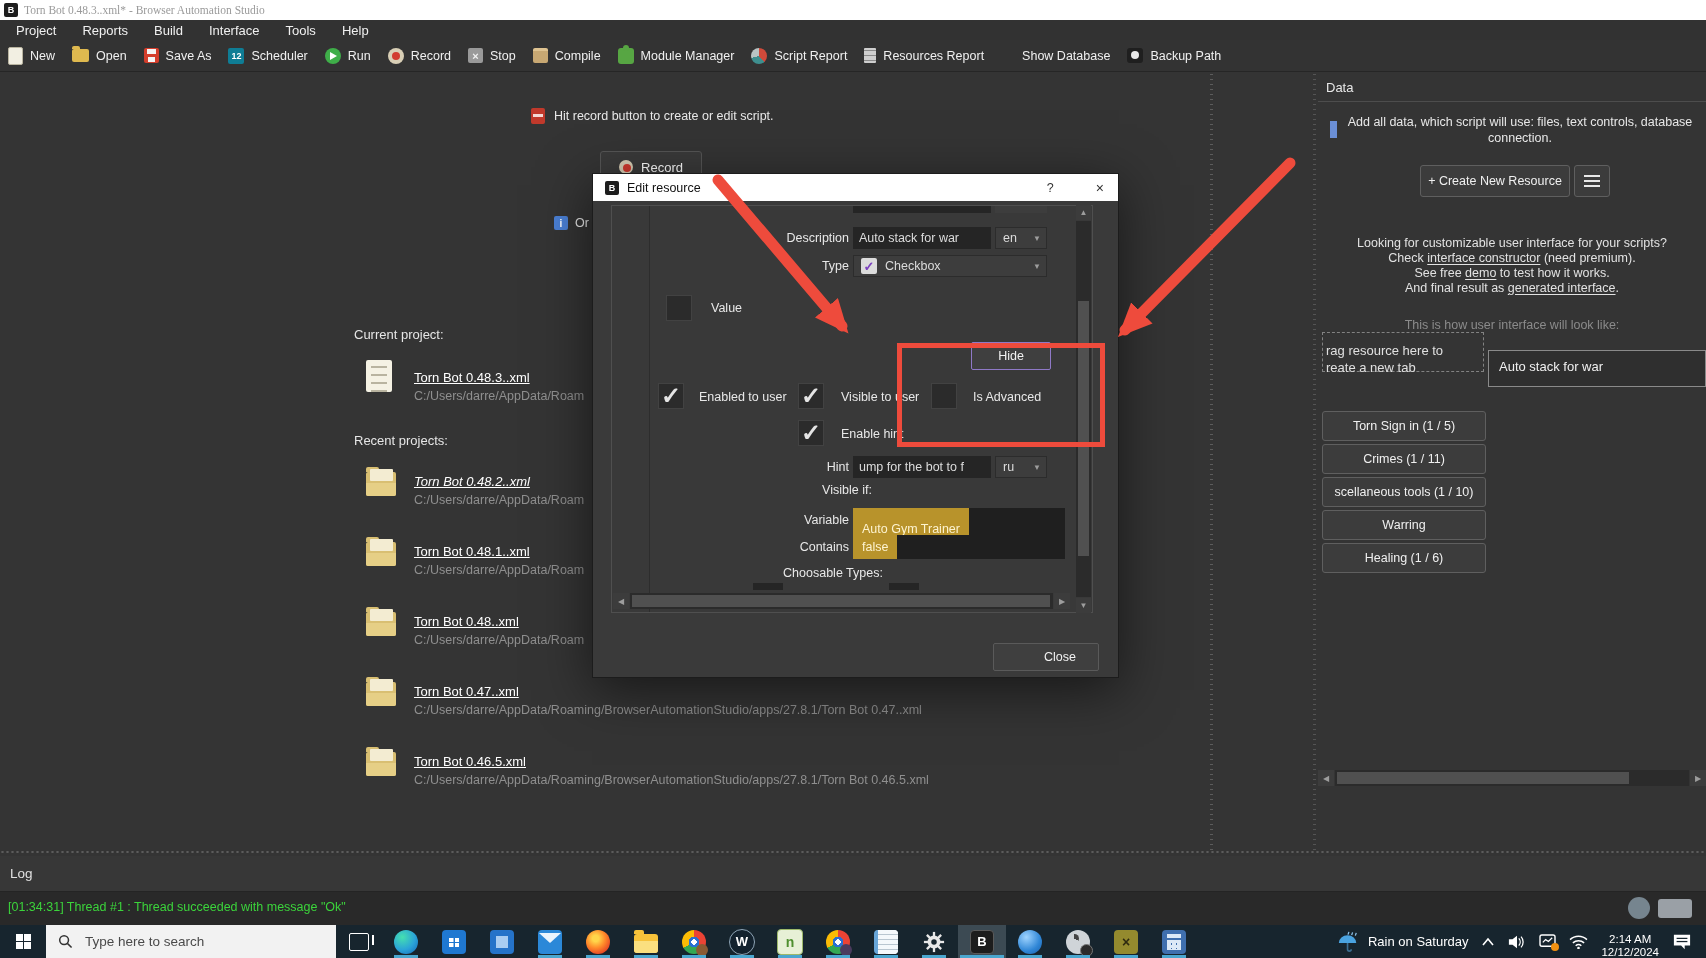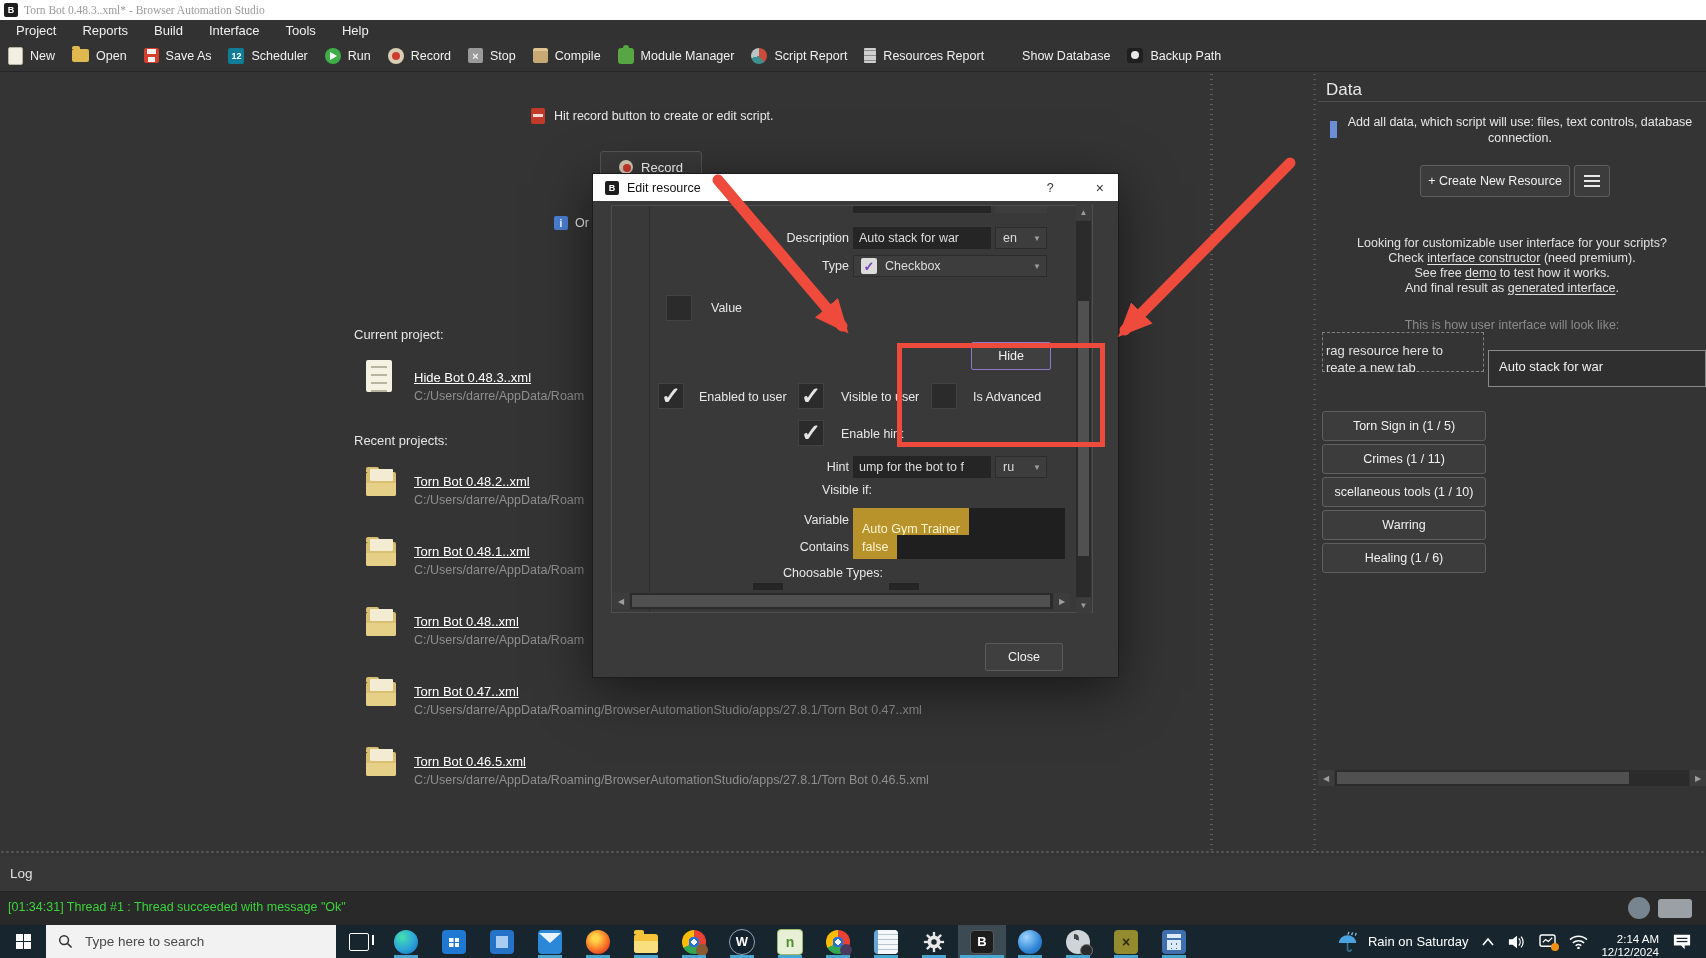--- a/index.html
+++ b/index.html
@@ -131,21 +131,21 @@
   .i-bas{background:#1d1d1d;border:1px solid #5a5a5a;color:#fff;font-weight:bold;font-size:13px;display:flex;align-items:center;justify-content:center;box-sizing:border-box;}
   .i-bluec{background:radial-gradient(circle at 35% 30%,#9fd4ff,#2f86d6 60%,#1b5fa8);}
   .i-clockapp{background:#cfd4d8;position:relative;}
   .i-clockapp:before{content:"";position:absolute;left:4px;top:4px;width:9px;height:9px;border-radius:50%;background:conic-gradient(#444 0 120deg,transparent 120deg);}
   .i-olive{background:#948a2e;color:#2e2a10;font-weight:bold;font-size:14px;display:flex;align-items:center;justify-content:center;}
   .i-calc{background:#3f6fae;position:relative;}
   .i-calc:before{content:"";position:absolute;left:5px;top:4px;width:14px;height:4px;background:#dce9f7;}
   .i-calc:after{content:"";position:absolute;left:5px;top:10px;width:14px;height:10px;background:
      repeating-linear-gradient(90deg,#dce9f7 0 4px,transparent 4px 5px),repeating-linear-gradient(#dce9f7 0 3px,transparent 3px 4.5px);}
   .tray{display:flex;align-items:center;gap:13px;color:#fff;padding-right:14px;}
-  .clockblk{font-size:11.5px;line-height:13px;text-align:right;color:#fff;margin-top:8px;}
+  .clockblk{font-size:11.5px;line-height:13px;text-align:center;color:#fff;margin-top:8px;}
 </style>
 </head>
 <body>
 
 <div class="app">
 
   <div class="r titlebar">
     <span class="appico">B</span>
     <span class="title-text">Torn Bot 0.48.3..xml* - Browser Automation Studio</span>
   </div>
@@ -230,31 +230,31 @@
     <span>Record</span>
   </div>
   <div class="r" style="left:554px;top:216px;display:flex;align-items:center;gap:7px;">
     <span class="infoico">i</span>
     <span>Or</span>
   </div>
 
   <div class="r seclbl" style="left:354px;top:327px;">Current project:</div>
   <div class="r" style="left:366px;top:360px;">
     <div class="page r" style="left:0;top:0;"></div>
-    <a class="link r" style="left:48px;top:10px;white-space:nowrap;">Hide Bot 0.48.3..xml</a>
+    <a class="link r" style="left:48px;top:10px;white-space:nowrap;">Torn Bot 0.48.3..xml</a>
     <div class="path r" style="left:48px;top:29px;">C:/Users/darre/AppData/Roam</div>
   </div>
   <div class="r seclbl" style="left:354px;top:433px;">Recent projects:</div>
 
   <div class="r" style="left:366px;top:466px;">
     <div class="fold r" style="left:0;top:6px;">
         <span class="paper"></span>
         <span class="flap"></span>
       </div>
-    <a class="link r" style="left:48px;top:8px;white-space:nowrap;">Torn Bot 0.48.2..xml</a>
+    <a class="link r" style="left:48px;top:8px;white-space:nowrap;font-style:italic;">Torn Bot 0.48.2..xml</a>
     <div class="path r" style="left:48px;top:27px;">C:/Users/darre/AppData/Roam</div>
   </div>
   <div class="r" style="left:366px;top:536px;">
     <div class="fold r" style="left:0;top:6px;">
         <span class="paper"></span>
         <span class="flap"></span>
       </div>
     <a class="link r" style="left:48px;top:8px;white-space:nowrap;">Torn Bot 0.48.1..xml</a>
     <div class="path r" style="left:48px;top:27px;">C:/Users/darre/AppData/Roam</div>
   </div>
@@ -280,21 +280,21 @@
         <span class="flap"></span>
       </div>
     <a class="link r" style="left:48px;top:8px;white-space:nowrap;">Torn Bot 0.46.5.xml</a>
     <div class="path r" style="left:48px;top:27px;">C:/Users/darre/AppData/Roaming/BrowserAutomationStudio/apps/27.8.1/Torn Bot 0.46.5.xml</div>
   </div>
 
   <div class="r vsplit" style="left:1208px;top:72px;height:778px;"></div>
   <div class="r vsplit" style="left:1311px;top:72px;height:778px;opacity:.8;"></div>
   <div class="r hsplit" style="left:0;top:849px;width:1706px;"></div>
 
-  <div class="r" style="left:1326px;top:80px;font-size:17px;">Data</div>
+  <div class="r" style="left:1326px;top:80px;font-size:13px;">Data</div>
   <div class="r panel-hr" style="left:1318px;top:101px;width:388px;"></div>
   <div class="r" style="left:1330px;top:121px;width:7px;height:17px;background:#6b8fd6;"></div>
   <div class="r" style="left:1344px;top:114px;width:352px;text-align:center;font-size:12.5px;line-height:16px;">Add all data, which script will use: files, text controls, database connection.</div>
   <div class="r pbtn" style="left:1420px;top:165px;width:148px;height:30px;">+ Create New Resource</div>
   <div class="r pbtn" style="left:1574px;top:165px;width:34px;height:30px;">
     <span class="burger">
         <i></i>
         <i></i>
         <i></i>
       </span>
@@ -401,21 +401,21 @@
     <div class="r sb-arrow" style="left:20px;top:419px;width:16px;height:16px;">◀</div>
     <div class="r sb-track" style="left:37px;top:419px;width:423px;height:16px;"></div>
     <div class="r sb-thumb" style="left:39px;top:421px;width:418px;height:12px;"></div>
     <div class="r sb-arrow" style="left:461px;top:419px;width:16px;height:16px;">▶</div>
 
     <div class="r sb-arrow" style="left:483px;top:31px;width:15px;height:15px;">▲</div>
     <div class="r sb-track" style="left:483px;top:47px;width:15px;height:376px;"></div>
     <div class="r sb-thumb" style="left:485px;top:127px;width:11px;height:255px;"></div>
     <div class="r sb-arrow" style="left:483px;top:424px;width:15px;height:15px;">▼</div>
 
-    <div class="dbtn" style="left:392px;top:469px;width:76px;height:26px;">Close</div>
+    <div class="dbtn" style="left:400px;top:469px;width:76px;height:26px;padding-left:28px;">Close</div>
   </div>
 
   <div class="r redbox"></div>
   <svg class="r" style="left:0;top:0;z-index:31;pointer-events:none;" width="1706" height="958" viewBox="0 0 1706 958">
     <defs>
       <marker id="ah" markerUnits="userSpaceOnUse" markerWidth="34" markerHeight="30" refX="24" refY="15" orient="auto">
         <polygon points="0,0 34,15 0,30" fill="#ee4b3c"></polygon>
       </marker>
     </defs>
     <line x1="718" y1="180" x2="842" y2="326" stroke="#ee4b3c" stroke-width="11" stroke-linecap="round" marker-end="url(#ah)"></line>

